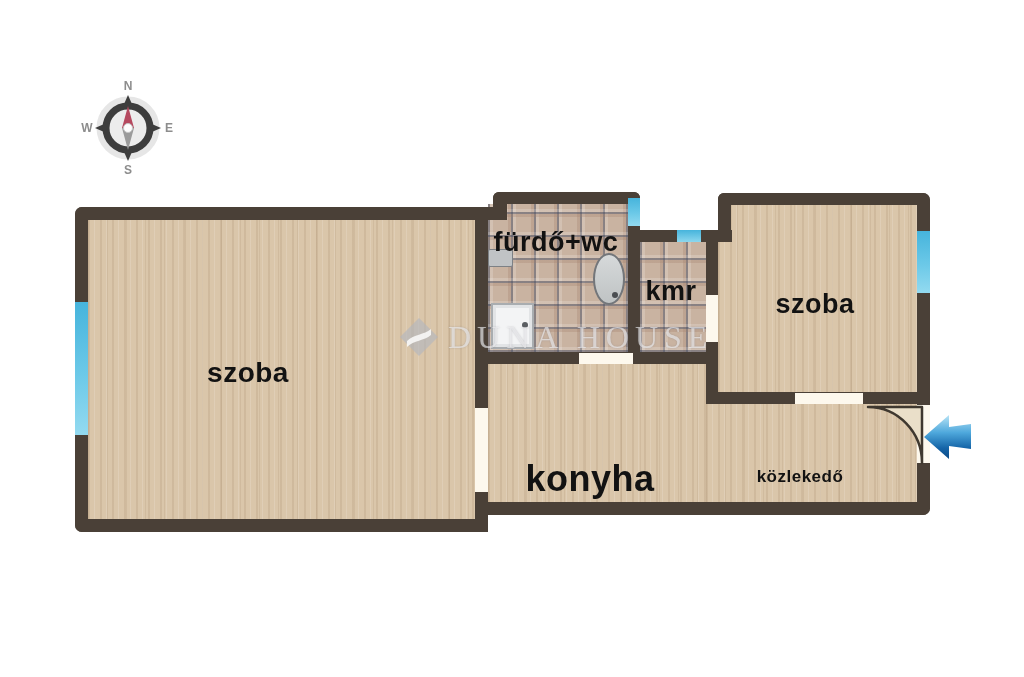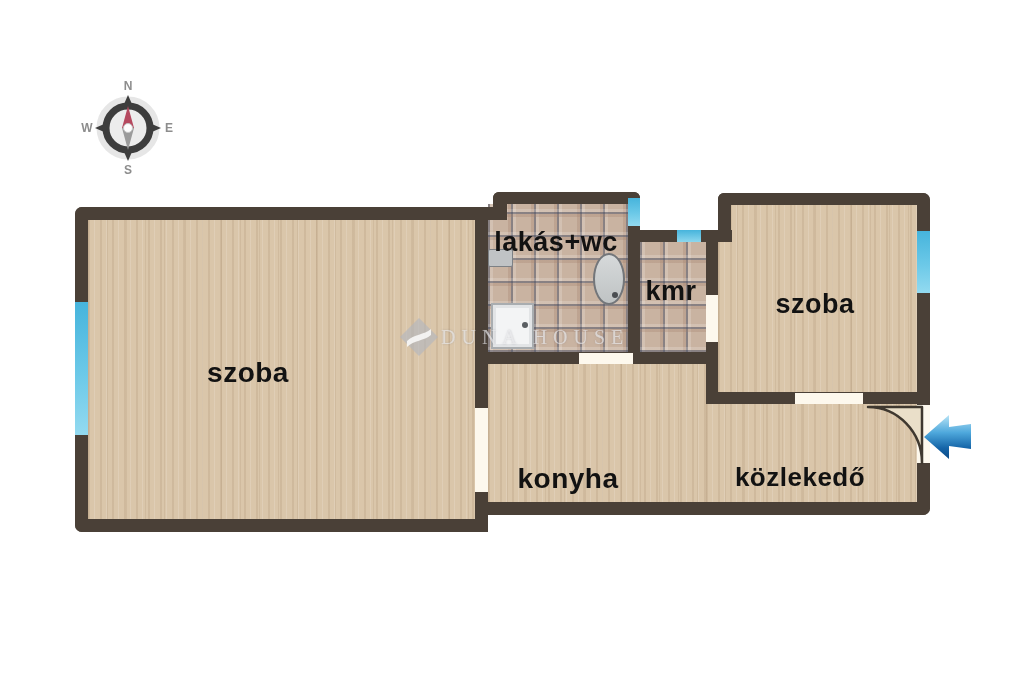--- a/index.html
+++ b/index.html
@@ -29,22 +29,22 @@
   }
   #caption{
     position:absolute;left:501px;top:618px;transform:translate(-50%,-50%);
     font-weight:bold;font-size:25px;color:#0c0c0c;white-space:nowrap;letter-spacing:0.2px;
   }
   #watermark{
     position:absolute;left:399px;top:317px;display:flex;align-items:center;z-index:30;
     pointer-events:none;
   }
   #watermark .wm-text{
-    font-family:"Liberation Serif", serif;font-size:20px;letter-spacing:6px;
-    color:rgba(244,244,246,0.62);margin-left:2px;
+    font-family:"Liberation Serif", serif;font-size:32px;letter-spacing:6px;
+    color:rgba(244,244,246,0.62);margin-left:9px;
     text-shadow:0 0 2px rgba(110,110,120,0.35);
     white-space:nowrap;
   }
   svg{position:absolute;left:0;top:0;}
   .fixture{position:absolute;}
 </style>
 </head>
 <body>
 
 <div id="canvas">
@@ -122,20 +122,20 @@
 
   <div id="watermark">
     <svg width="40" height="40" viewBox="0 0 40 40" style="position:static;">
       <polygon points="20,1 39,20 20,39 1,20" fill="rgba(178,183,191,0.62)"></polygon>
       <path d="M 8 24 C 15 17 25 18 32 12 L 32 18 C 25 24 15 23 8 30 Z" fill="rgba(255,255,255,0.8)"></path>
     </svg>
     <span class="wm-text">DUNA HOUSE</span>
   </div>
 
   <div class="label" style="left:248px;top:373px;font-size:28px;">szoba</div>
-  <div class="label" style="left:556px;top:242px;">lakás+wc</div>
+  <div class="label" style="left:556px;top:242px;">fürdő+wc</div>
   <div class="label" style="left:671px;top:291px;">kmr</div>
   <div class="label" style="left:815px;top:304px;">szoba</div>
-  <div class="label" style="left:568px;top:479px;font-size:28px;">konyha</div>
-  <div class="label" style="left:800px;top:477px;font-size:26px;">közlekedő</div>
+  <div class="label" style="left:590px;top:479px;font-size:36px;">konyha</div>
+  <div class="label" style="left:800px;top:477px;font-size:17px;">közlekedő</div>
 
 
 </div>
 
 </body></html>

